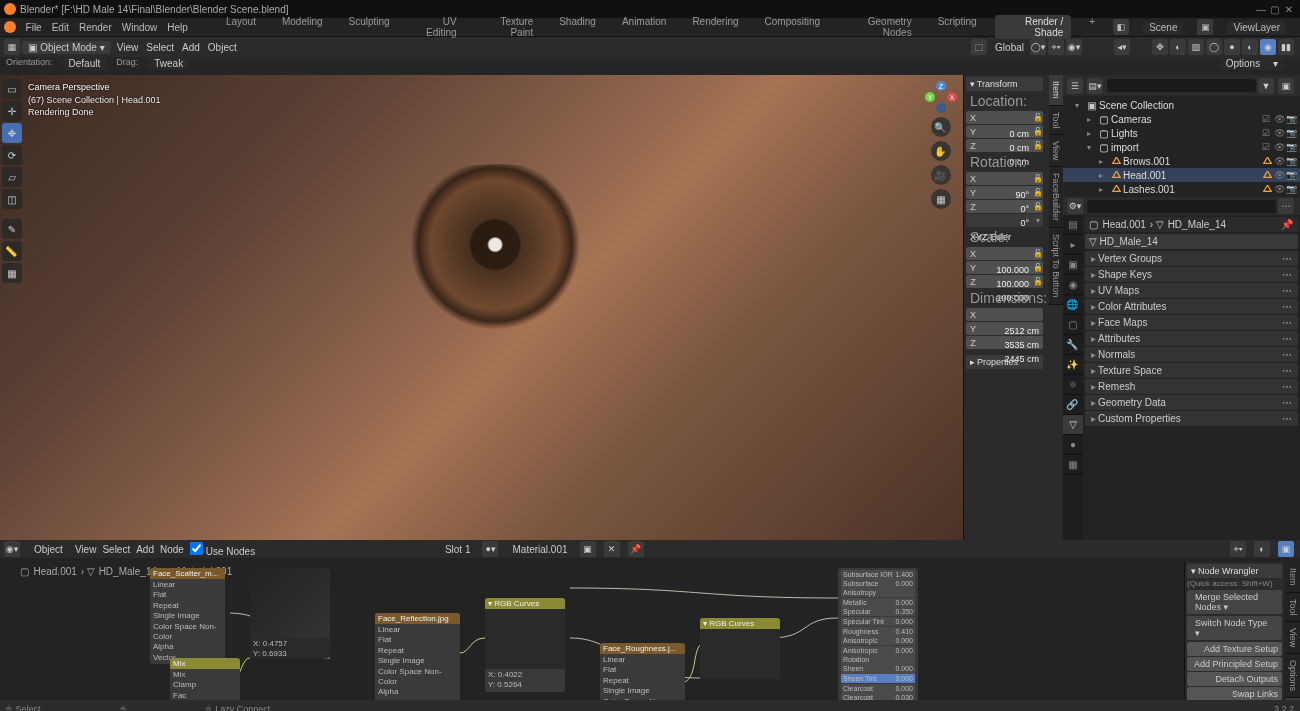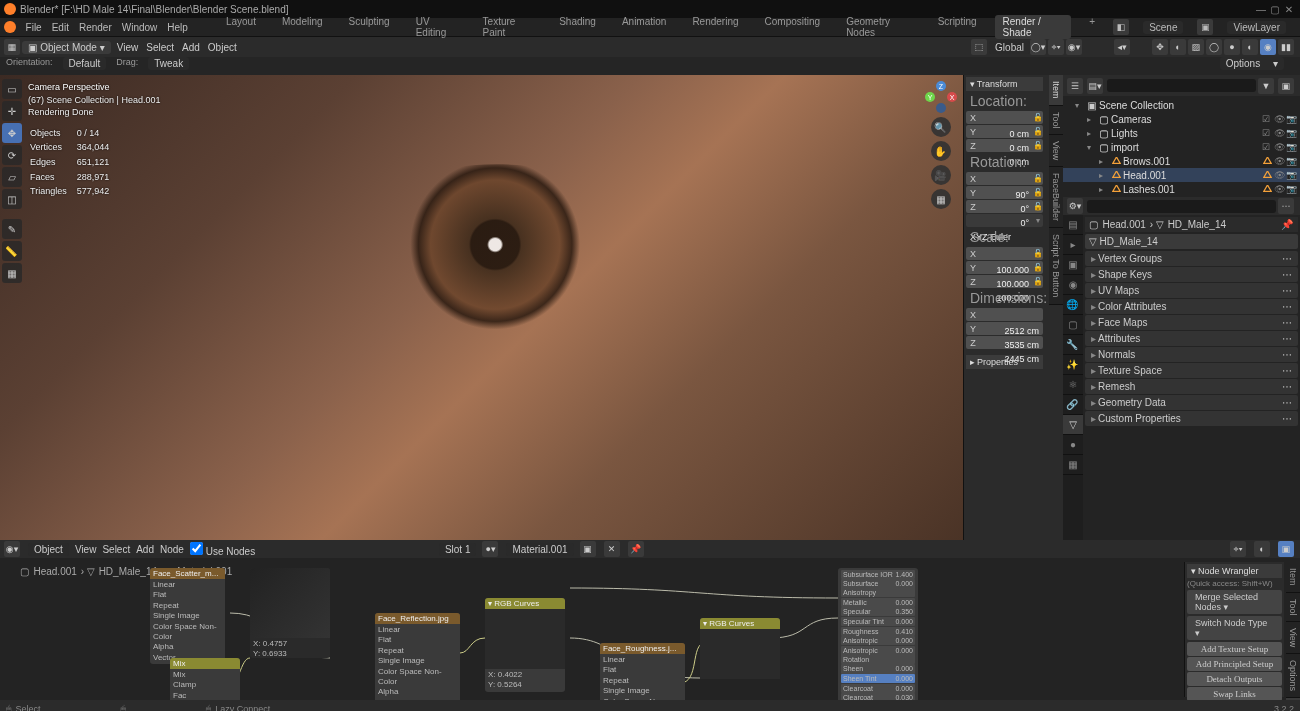--- a/index.html
+++ b/index.html
@@ -3,21 +3,21 @@
 <meta charset="utf-8">
 <style>
 * { margin:0; padding:0; box-sizing:border-box; }
 body { font-family: sans-serif; font-size:10px; background:#1a1a1a; color:#ccc; width:1300px; height:711px; overflow:hidden; user-select:none; }
 .titlebar { height:18px; background:#101010; display:flex; align-items:center; padding:0 4px; }
 .titlebar .logo { width:12px; height:12px; background:#ff7f2a; border-radius:50%; margin-right:4px; }
 .titlebar .title { flex:1; color:#aaa; font-size:10px; }
 .winbtns span { display:inline-block; width:14px; text-align:center; color:#888; }
 .menubar { height:18px; background:#232323; display:flex; align-items:center; padding:0 4px; }
 .menubar span { margin-right:10px; color:#bbb; }
-.workspace-tabs { display:flex; margin-left:20px; }
+.workspace-tabs { display:flex; margin-left:20px;text-align:right; }
 .workspace-tabs span { padding:1px 8px; color:#999; border-radius:3px; }
 .workspace-tabs span.active { background:#3a3a3a; color:#ddd; }
 .menubar .right { margin-left:auto; display:flex; gap:4px; align-items:center; }
 .mini-input { background:#2a2a2a; color:#ccc; padding:1px 6px; border-radius:3px; font-size:10px; }
 .topbar { height:21px; background:#2b2b2b; display:flex; align-items:center; padding:0 4px; border-top:1px solid #111; }
 .sel-pill { background:#3a3a3a; padding:1px 6px; border-radius:3px; margin-right:6px; }
 .iconbtn { display:inline-flex; align-items:center; justify-content:center; width:16px; height:16px; background:#3a3a3a; border-radius:2px; margin-right:2px; color:#ccc; font-size:9px; }
 .subbar { height:18px; background:#252525; display:flex; align-items:flex-start; padding:0 6px; color:#999; font-size:9px; }
 .subbar span { margin-right:10px; }
 .subbar .right { margin-left:auto; }
@@ -70,21 +70,21 @@
 .node-editor { flex:1; background:#1e1e1e; display:flex; flex-direction:column; }
 .node-header { height:18px; background:#2b2b2b; display:flex; align-items:center; padding:0 4px; gap:6px; font-size:10px; }
 .node-canvas { flex:1; background:#232323; position:relative; overflow:hidden; }
 .node-bc { position:absolute; top:8px; left:20px; font-size:10px; color:#aaa; display:flex; gap:4px; }
 .node { position:absolute; background:#3a3a3a; border-radius:3px; font-size:8px; min-width:70px; }
 .node .nh { padding:1px 3px; color:#eee; border-radius:3px 3px 0 0; }
 .node .nb { padding:1px 3px; color:#bbb; }
 .node .nb div { line-height:1.3; }
 .nw-panel { width:100px; background:#2b2b2b; border-left:1px solid #111; font-size:9px; padding:2px; margin-right:16px; position:relative; }
 .nw-panel .dd { background:#444; padding:2px 8px; margin:2px 0; border-radius:2px; }
-.nw-panel .btn { background:#555; padding:2px 4px; margin:1px 0; border-radius:2px; text-align:center;font-family:Liberation Serif, serif; }
+.nw-panel .btn { background:#555; padding:2px 4px; margin:1px 0; border-radius:2px; text-align:right; }
 .node-vtabs { position:absolute; right:-16px; top:0; display:flex; flex-direction:column; }
 .statusbar { height:18px; background:#2b2b2b; display:flex; align-items:center; padding:0 6px; font-size:9px; color:#888; }
 .statusbar .seg { margin-right:20px; display:flex; gap:4px; }
 .statusbar .right { margin-left:auto; }
 svg.mesh path{fill:none;stroke:#f4a13a;stroke-width:1.4}
 </style>
 </head>
 <body>
 
 <div class="titlebar">
@@ -169,44 +169,20 @@
       <div style="height:6px"></div>
       <div class="tb">✎</div>
       <div class="tb">📏</div>
       <div class="tb">▦</div>
     </div>
     <div class="overlay-stats">
       <div class="title1">Camera Perspective</div>
       <div>(67) Scene Collection | Head.001</div>
       <div>Rendering Done</div>
       <div style="height:6px"></div>
-      <table>
-        <tbody>
-            <tr>
-              <td>Objects</td>
-              <td>0 / 14</td>
-            </tr>
-        <tr>
-              <td>Vertices</td>
-              <td>364,044</td>
-            </tr>
-        <tr>
-              <td>Edges</td>
-              <td>651,121</td>
-            </tr>
-        <tr>
-              <td>Faces</td>
-              <td>288,971</td>
-            </tr>
-        <tr>
-              <td>Triangles</td>
-              <td>577,942</td>
-            </tr>
-      </tbody>
-        </table>
     </div>
     <div class="gizmo-col">
       <div class="nav-gizmo">
         <div style="top:0;left:11px;background:#4b8bd6">Z</div>
         <div style="top:11px;left:22px;background:#d64b4b">X</div>
         <div style="top:11px;left:0;background:#6fd64b">Y</div>
         <div style="top:22px;left:11px;background:#3a5b8a"></div>
       </div>
       <div class="overlay-btn">🔍</div>
       <div class="overlay-btn">✋</div>

